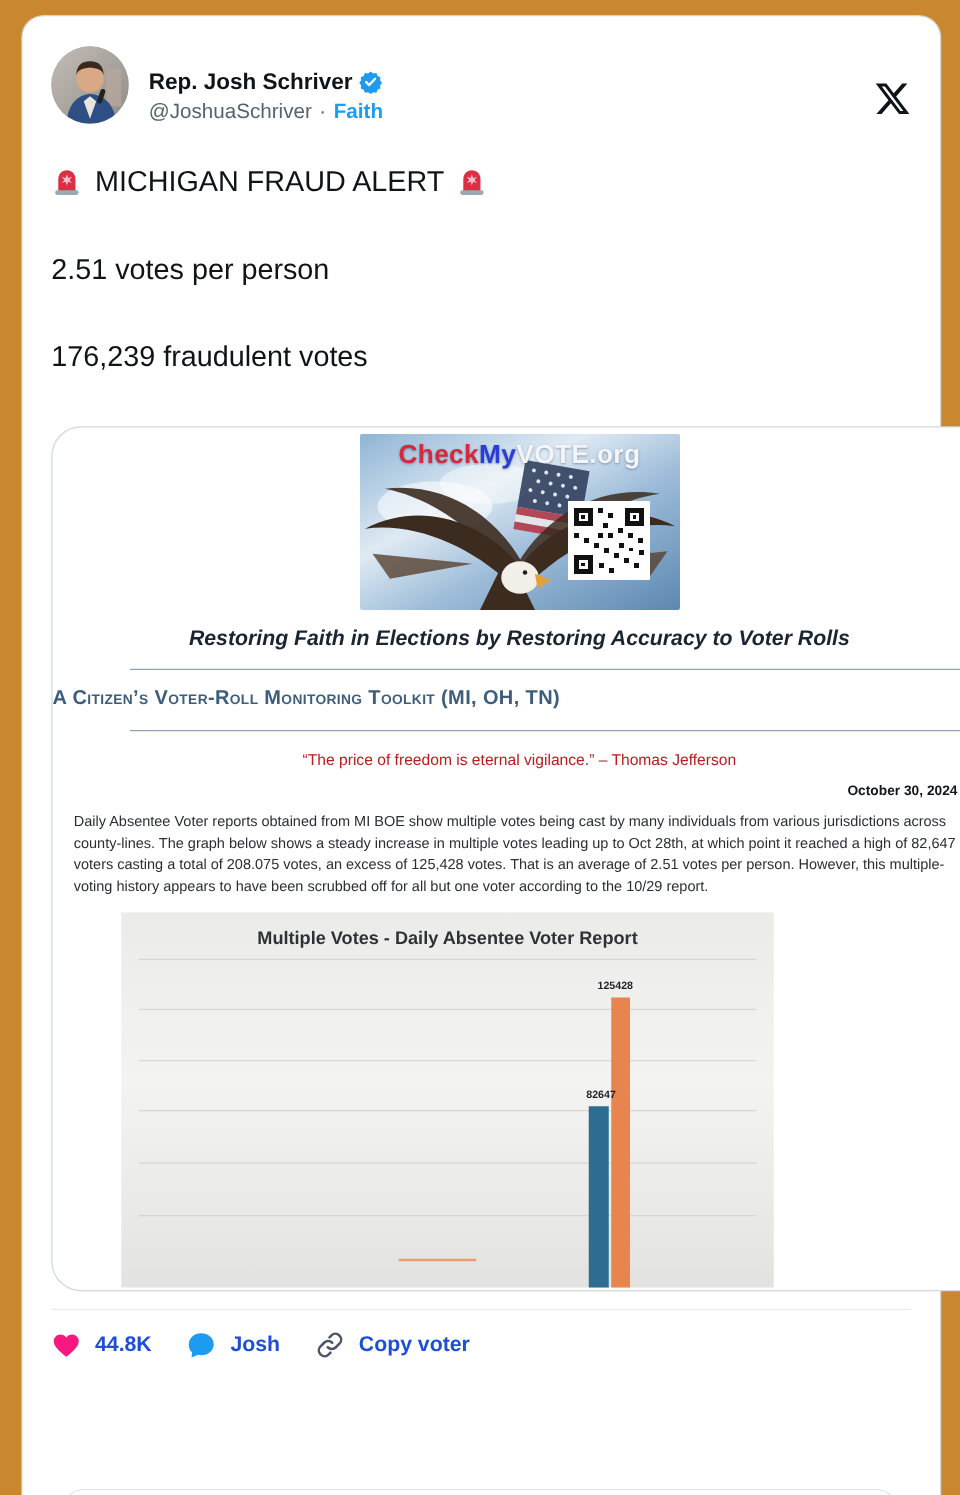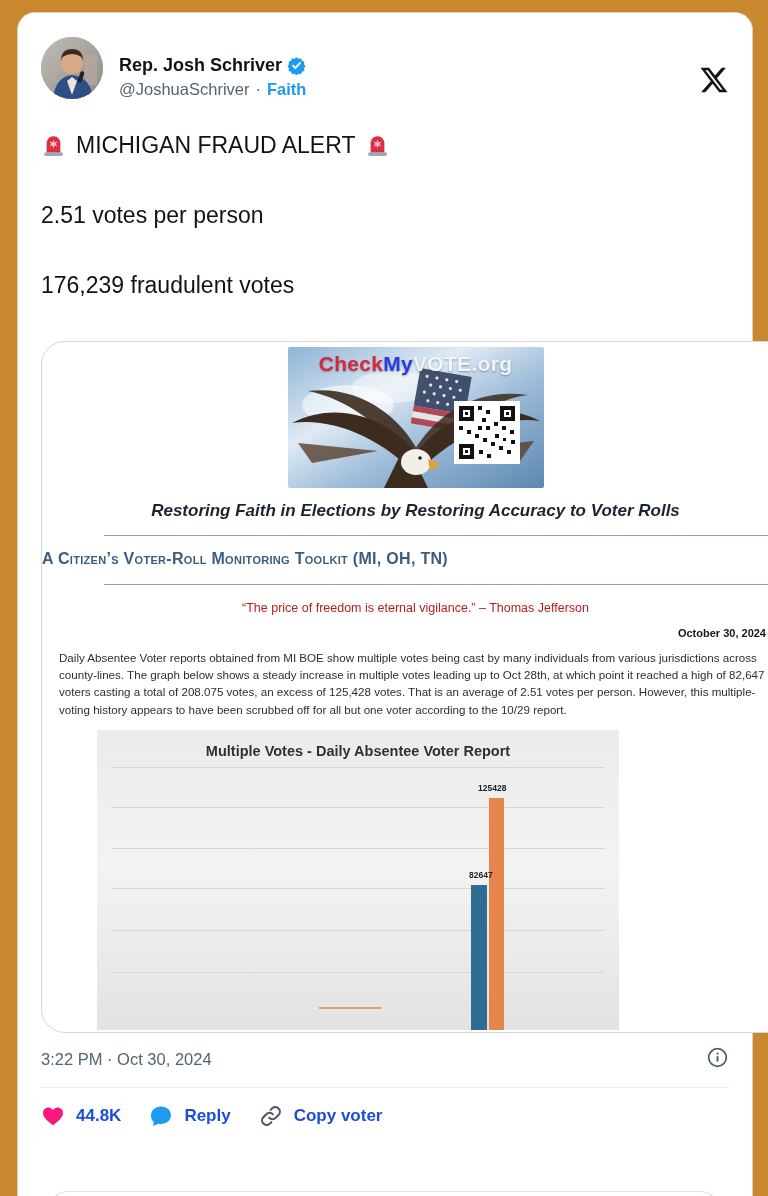--- a/index.html
+++ b/index.html
@@ -259,45 +259,35 @@
       <div class="gridline" style="top:200px"></div>
       <div class="gridline" style="top:242px"></div>
       <div class="sliver"></div>
       <div class="bar" style="left: 374px; width: 16px; top: 154.975px; height: 168.025px; background: rgb(46, 109, 145);"></div>
       <div class="bar" style="left: 392px; width: 15px; top: 68px; height: 255px; background: rgb(232, 133, 78);"></div>
       <div class="bar-label" style="left: 360px; top: 139.975px; margin-left: 12px;">82647</div>
       <div class="bar-label" style="left: 381px; top: 53px;">125428</div>
     </div>
   </div>
 
-  <div class="ts-row">
-    <span class="timestamp">3:22 PM · Oct 30, 2024</span>
-    <span>
-      <svg width="23" height="23" viewBox="0 0 24 24" fill="none">
-        <circle cx="12" cy="12" r="9.2" stroke="#4b5a68" stroke-width="1.8"></circle>
-        <rect x="11" y="10.5" width="2" height="6" rx="1" fill="#4b5a68"></rect>
-        <rect x="11" y="6.8" width="2" height="2.2" rx="1" fill="#4b5a68"></rect>
-      </svg>
-    </span>
-  </div>
 
   <div class="footer-rule"></div>
 
   <div class="actions">
     <div class="action">
       <svg width="24" height="24" viewBox="0 0 24 24">
         <path fill="#f91880" d="M12 21.3C5.4 16.1 2 12.7 2 8.9 2 5.8 4.4 3.5 7.4 3.5c1.8 0 3.5.9 4.6 2.4 1.1-1.5 2.8-2.4 4.6-2.4 3 0 5.4 2.3 5.4 5.4 0 3.8-3.4 7.2-10 12.4z"></path>
       </svg>
       <span class="label">44.8K</span>
     </div>
     <div class="action">
       <svg width="24" height="24" viewBox="0 0 24 24">
         <path fill="#1d9bf0" d="M12 2.5c5.5 0 10 3.9 10 8.8s-4.5 8.8-10 8.8c-.9 0-1.8-.1-2.6-.3L4.2 22l.5-4.1C2.7 16.3 2 13.9 2 11.3 2 6.4 6.5 2.5 12 2.5z"></path>
       </svg>
-      <span class="label">Reply</span>
+      <span class="label">Josh</span>
     </div>
     <div class="action">
       <svg width="24" height="24" viewBox="0 0 24 24" fill="none" stroke="#4b5563" stroke-width="2" stroke-linecap="round">
         <path d="M10.2 13.8a4.6 4.6 0 0 0 6.5 0l3-3a4.6 4.6 0 0 0-6.5-6.5l-1.6 1.6"></path>
         <path d="M13.8 10.2a4.6 4.6 0 0 0-6.5 0l-3 3a4.6 4.6 0 0 0 6.5 6.5l1.6-1.6"></path>
       </svg>
       <span class="label">Copy voter</span>
     </div>
   </div>
 

